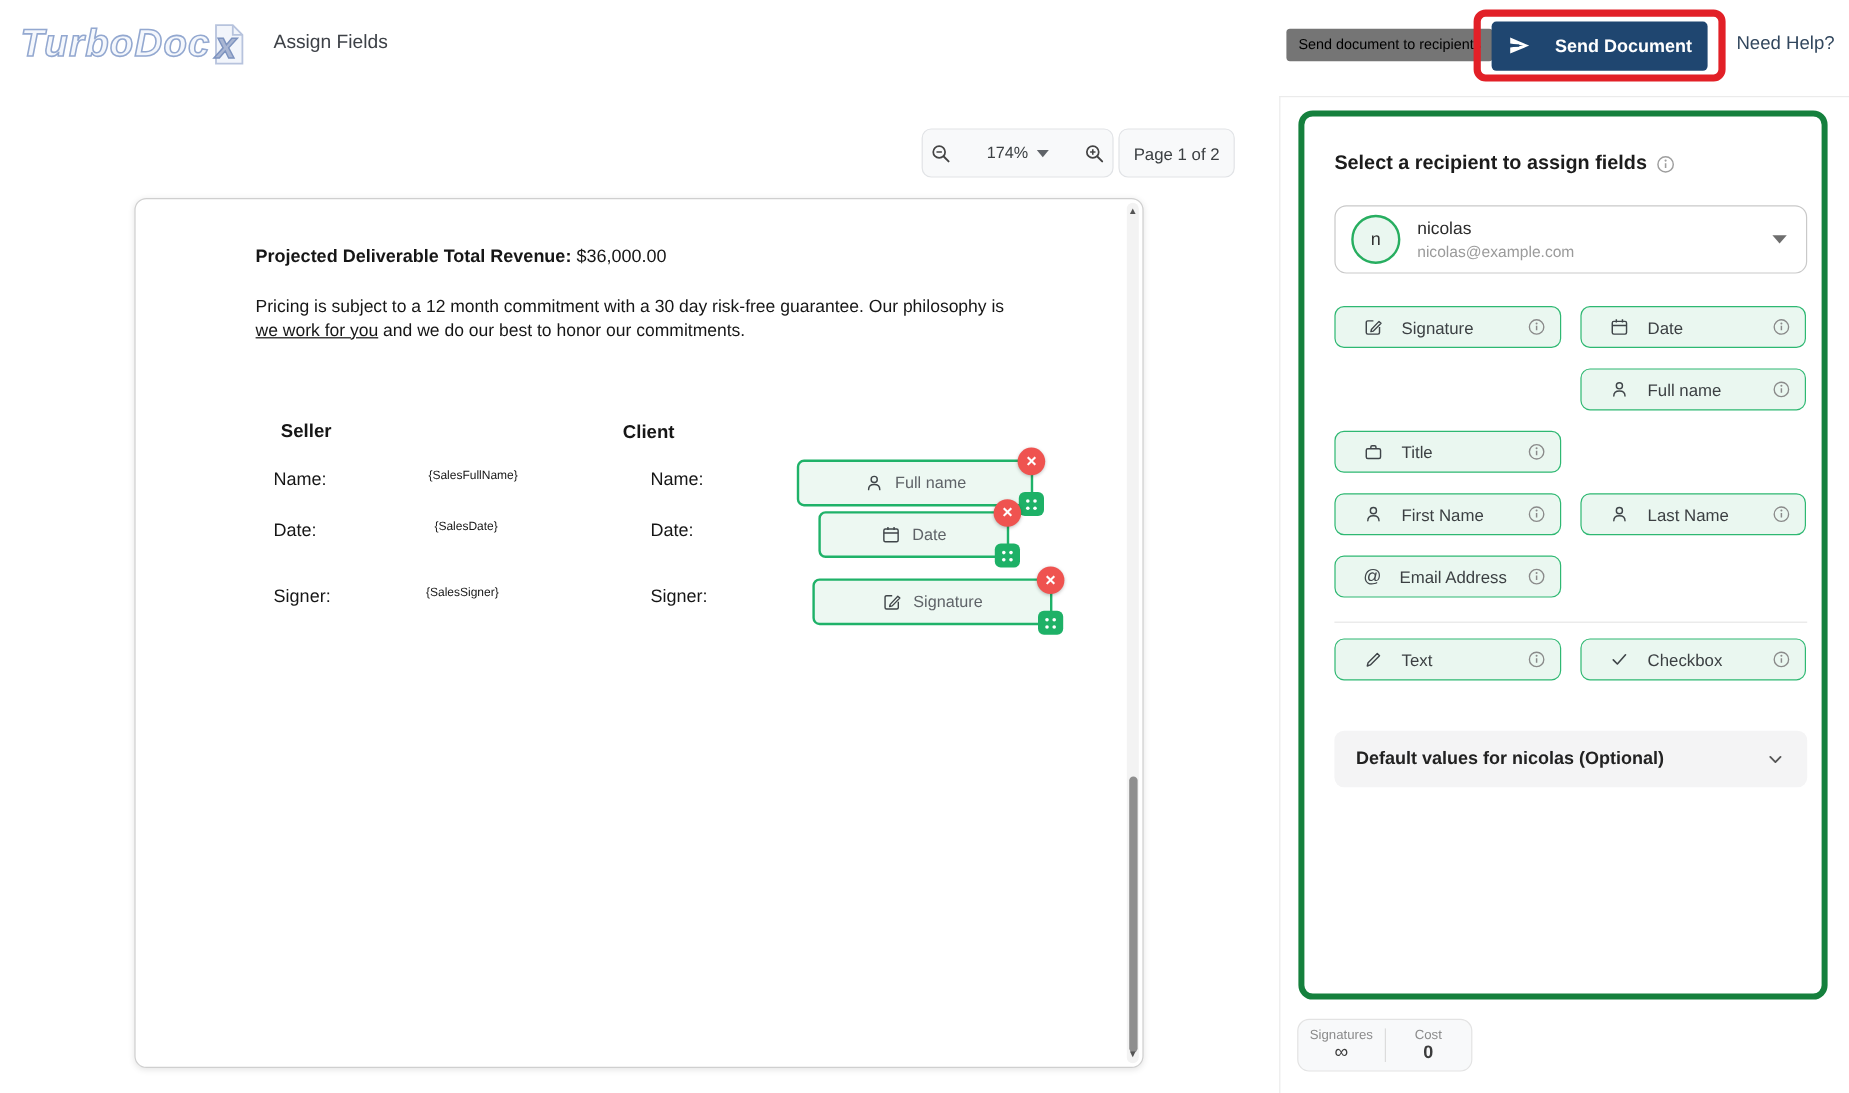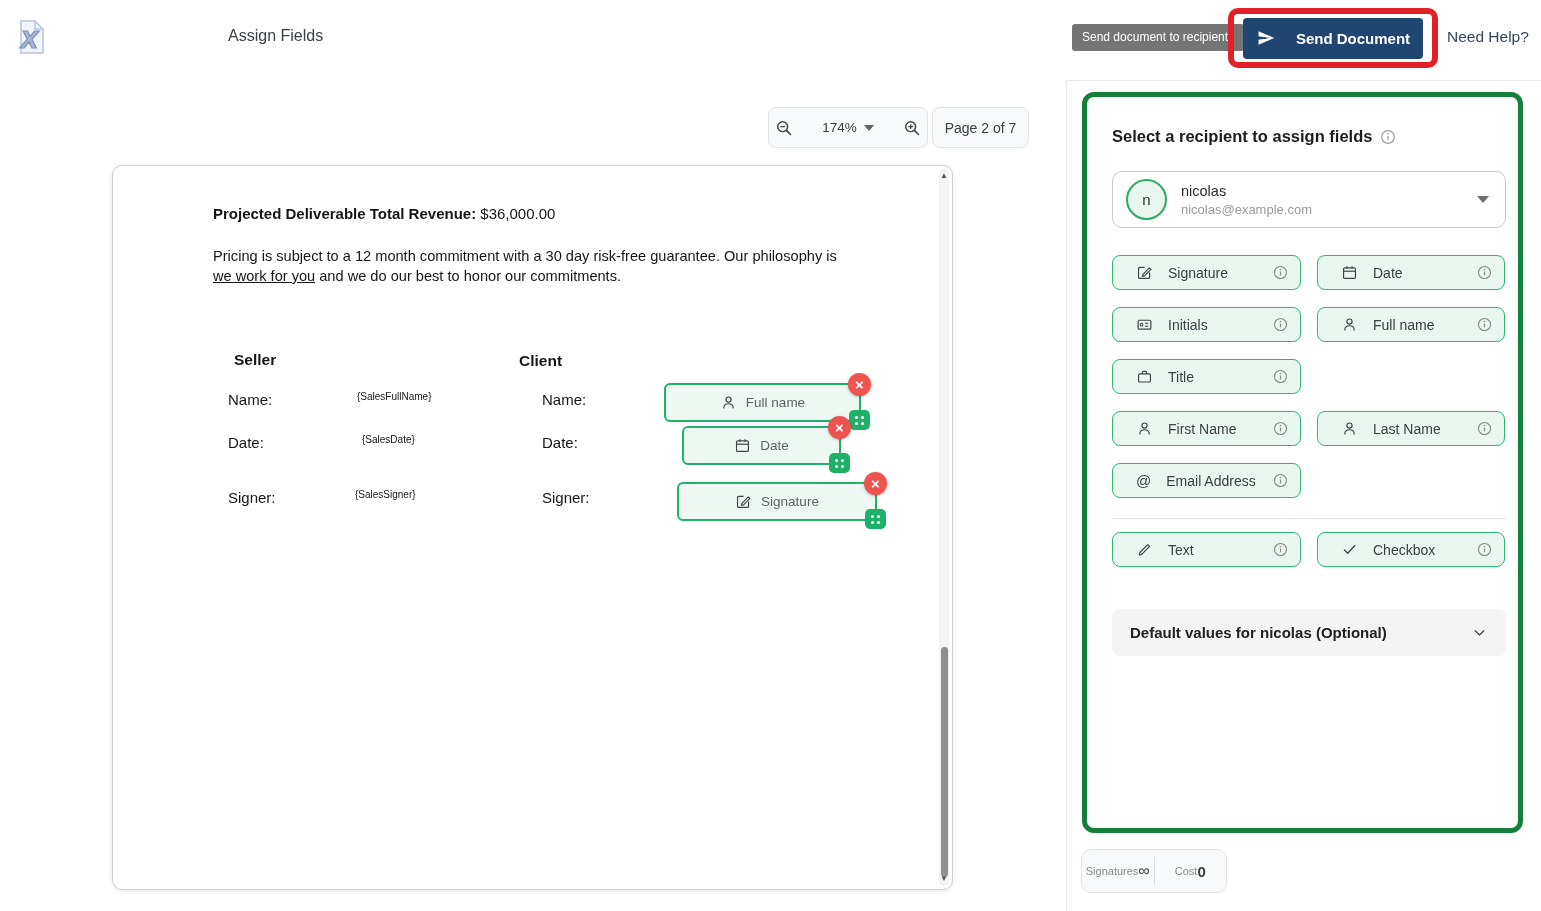--- a/index.html
+++ b/index.html
@@ -11,21 +11,21 @@
   .logo { position:absolute; left:17px; top:12px; display:flex; align-items:flex-end; height:48px; }
   .logo-text { font-style:italic; font-weight:700; font-size:32px; letter-spacing:1px;
                color:#f4f7fc; -webkit-text-stroke:1.3px #93a8d0; line-height:48px; }
   .logo-x { position:relative; width:34px; height:44px; margin-left:-2px; }
   .logo-x svg { position:absolute; left:4px; top:3px; }
   .logo-x .x-letter { position:absolute; left:6px; top:4px; font-style:italic; font-weight:700;
                font-size:31px; color:#a9b6d3; -webkit-text-stroke:1.2px #7d93bf; }
   .page-title { position:absolute; left:228px; top:27px; font-size:16px; color:#3d4147; }
 
   .send-tooltip { position:absolute; left:1072px; top:24px; height:27px; line-height:27px;
-               background:#757575; color:#ffffff; font-size:12px; padding:0 10px; border-radius:3px; }
+               background:#757575; color:#000000; font-size:12px; padding:0 10px; border-radius:3px; }
   .red-highlight { position:absolute; left:1228px; top:8px; width:210px; height:60px;
                border:6px solid #e22027; border-radius:10px; display:flex; align-items:center; justify-content:center; }
   .send-btn { display:flex; align-items:center; justify-content:center; gap:20px;
                width:180px; height:41px; background:#1f4670; border:none; border-radius:4px;
                color:#fff; font-size:15px; font-weight:700; font-family:"Liberation Sans",sans-serif; cursor:pointer; }
   .need-help { position:absolute; left:1447px; top:28px; font-size:15.5px; color:#32475e; text-decoration:none; cursor:pointer; }
 
   .panel-top-border { position:absolute; left:1066px; top:80px; right:0; height:1px; background:#ebebeb; }
   .panel-left-border { position:absolute; left:1066px; top:80px; bottom:0; width:1px; background:#ebebeb; }
 
@@ -110,34 +110,35 @@
   #fb-text {left:25px; top:435px;} #fb-checkbox {left:230px; top:435px; width:188px;}
 
   .accordion { position:absolute; left:25px; top:512px; width:394px; height:47px; background:#f4f4f5;
         border-radius:8px; display:flex; align-items:center; justify-content:space-between;
         padding:0 18px; cursor:pointer; }
   .accordion-label { font-size:15px; font-weight:700; color:#222; }
 
   
   .stats { position:absolute; left:1081px; top:849px; width:146px; height:44px; background:#f8f9fa;
         border:1px solid #e3e3e3; border-radius:10px; display:flex; }
-  .stats .cell { flex:1; display:flex; align-items:center; justify-content:center; }
+  .stats .cell { flex:1; display:flex; flex-direction:column; align-items:center; justify-content:center; }
   .stats .lab { font-size:11px; color:#8b8b8b; margin-bottom:1px; }
   .stats .val { font-size:16px; color:#3c3c3c; line-height:1; }
   .stats .val.bold { font-weight:700; font-size:15px; }
   .stats .vdiv { width:1px; background:#dcdcdc; margin:7px 0; }
 
   .at-sign { font-size:15px; color:#3f4549; line-height:1; }
 </style>
 </head>
 <body>
 
 <div class="stage">
 
   <div class="logo">
+    <span class="logo-text">TurboDoc</span>
     <span class="logo-x">
       <svg width="26" height="36" viewBox="0 0 26 36">
         <path d="M2 2 h14 l8 8 v24 h-22 z" fill="#f2f5fb" stroke="#b7c3dd" stroke-width="1.5"></path>
         <path d="M16 2 v8 h8" fill="none" stroke="#b7c3dd" stroke-width="1.5"></path>
       </svg>
       <span class="x-letter">x</span>
     </span>
   </div>
   <div class="page-title">Assign Fields</div>
 
@@ -172,21 +173,21 @@
     </span>
     <button class="zoom-btn">
       <svg width="18" height="18" viewBox="0 0 20 20">
         <circle cx="8.5" cy="8.5" r="5.5" fill="none" stroke="#444" stroke-width="1.6"></circle>
         <line x1="12.7" y1="12.7" x2="17.2" y2="17.2" stroke="#444" stroke-width="1.8" stroke-linecap="round"></line>
         <line x1="6" y1="8.5" x2="11" y2="8.5" stroke="#444" stroke-width="1.5"></line>
         <line x1="8.5" y1="6" x2="8.5" y2="11" stroke="#444" stroke-width="1.5"></line>
       </svg>
     </button>
   </div>
-  <div class="page-indicator">Page 2 of 7</div>
+  <div class="page-indicator">Page 1 of 2</div>
 
   <div class="doc-card">
 
     <div class="doc-text revenue-line"><b>Projected Deliverable Total Revenue:</b><span> $36,000.00</span></div>
 
     <div class="doc-text pricing-par"><span>Pricing is subject to a 12 month commitment with a 30 day risk-free guarantee. Our philosophy is </span><u>we work for you</u><span> and we do our best to honor our commitments.</span></div>
 
     <div class="doc-text col-header seller-header">Seller</div>
     <div class="doc-text col-header client-header">Client</div>
 
@@ -286,36 +287,20 @@
       <span class="fb-label">Date</span>
       <span class="info">
         <svg width="15" height="15" viewBox="0 0 16 16">
             <circle cx="8" cy="8" r="6.4" fill="none" stroke="#8a8a8a" stroke-width="1.2"></circle>
             <line x1="8" y1="7" x2="8" y2="11" stroke="#8a8a8a" stroke-width="1.3"></line>
             <circle cx="8" cy="4.8" r="0.9" fill="#8a8a8a"></circle>
           </svg>
       </span>
     </div>
 
-    <div class="fb" id="fb-initials">
-      <svg class="fbi" width="17" height="17" viewBox="0 0 20 20">
-        <rect x="2.5" y="5" width="15" height="10.5" rx="1.5" fill="none" stroke="#3f4549" stroke-width="1.4"></rect>
-        <circle cx="6.5" cy="10.2" r="1.6" fill="none" stroke="#3f4549" stroke-width="1.2"></circle>
-        <line x1="10.5" y1="8.5" x2="14.5" y2="8.5" stroke="#3f4549" stroke-width="1.2"></line>
-        <line x1="10.5" y1="12" x2="14.5" y2="12" stroke="#3f4549" stroke-width="1.2"></line>
-      </svg>
-      <span class="fb-label">Initials</span>
-      <span class="info">
-        <svg width="15" height="15" viewBox="0 0 16 16">
-            <circle cx="8" cy="8" r="6.4" fill="none" stroke="#8a8a8a" stroke-width="1.2"></circle>
-            <line x1="8" y1="7" x2="8" y2="11" stroke="#8a8a8a" stroke-width="1.3"></line>
-            <circle cx="8" cy="4.8" r="0.9" fill="#8a8a8a"></circle>
-          </svg>
-      </span>
-    </div>
 
     <div class="fb" id="fb-fullname">
       <svg class="fbi" width="17" height="17" viewBox="0 0 20 20">
         <circle cx="10" cy="6.5" r="3" fill="none" stroke="#3f4549" stroke-width="1.4"></circle>
         <path d="M4.5 16.5 c0-3.4 2.4-5 5.5-5 s5.5 1.6 5.5 5" fill="none" stroke="#3f4549" stroke-width="1.4" stroke-linecap="round"></path>
       </svg>
       <span class="fb-label">Full name</span>
       <span class="info">
         <svg width="15" height="15" viewBox="0 0 16 16">
             <circle cx="8" cy="8" r="6.4" fill="none" stroke="#8a8a8a" stroke-width="1.2"></circle>

